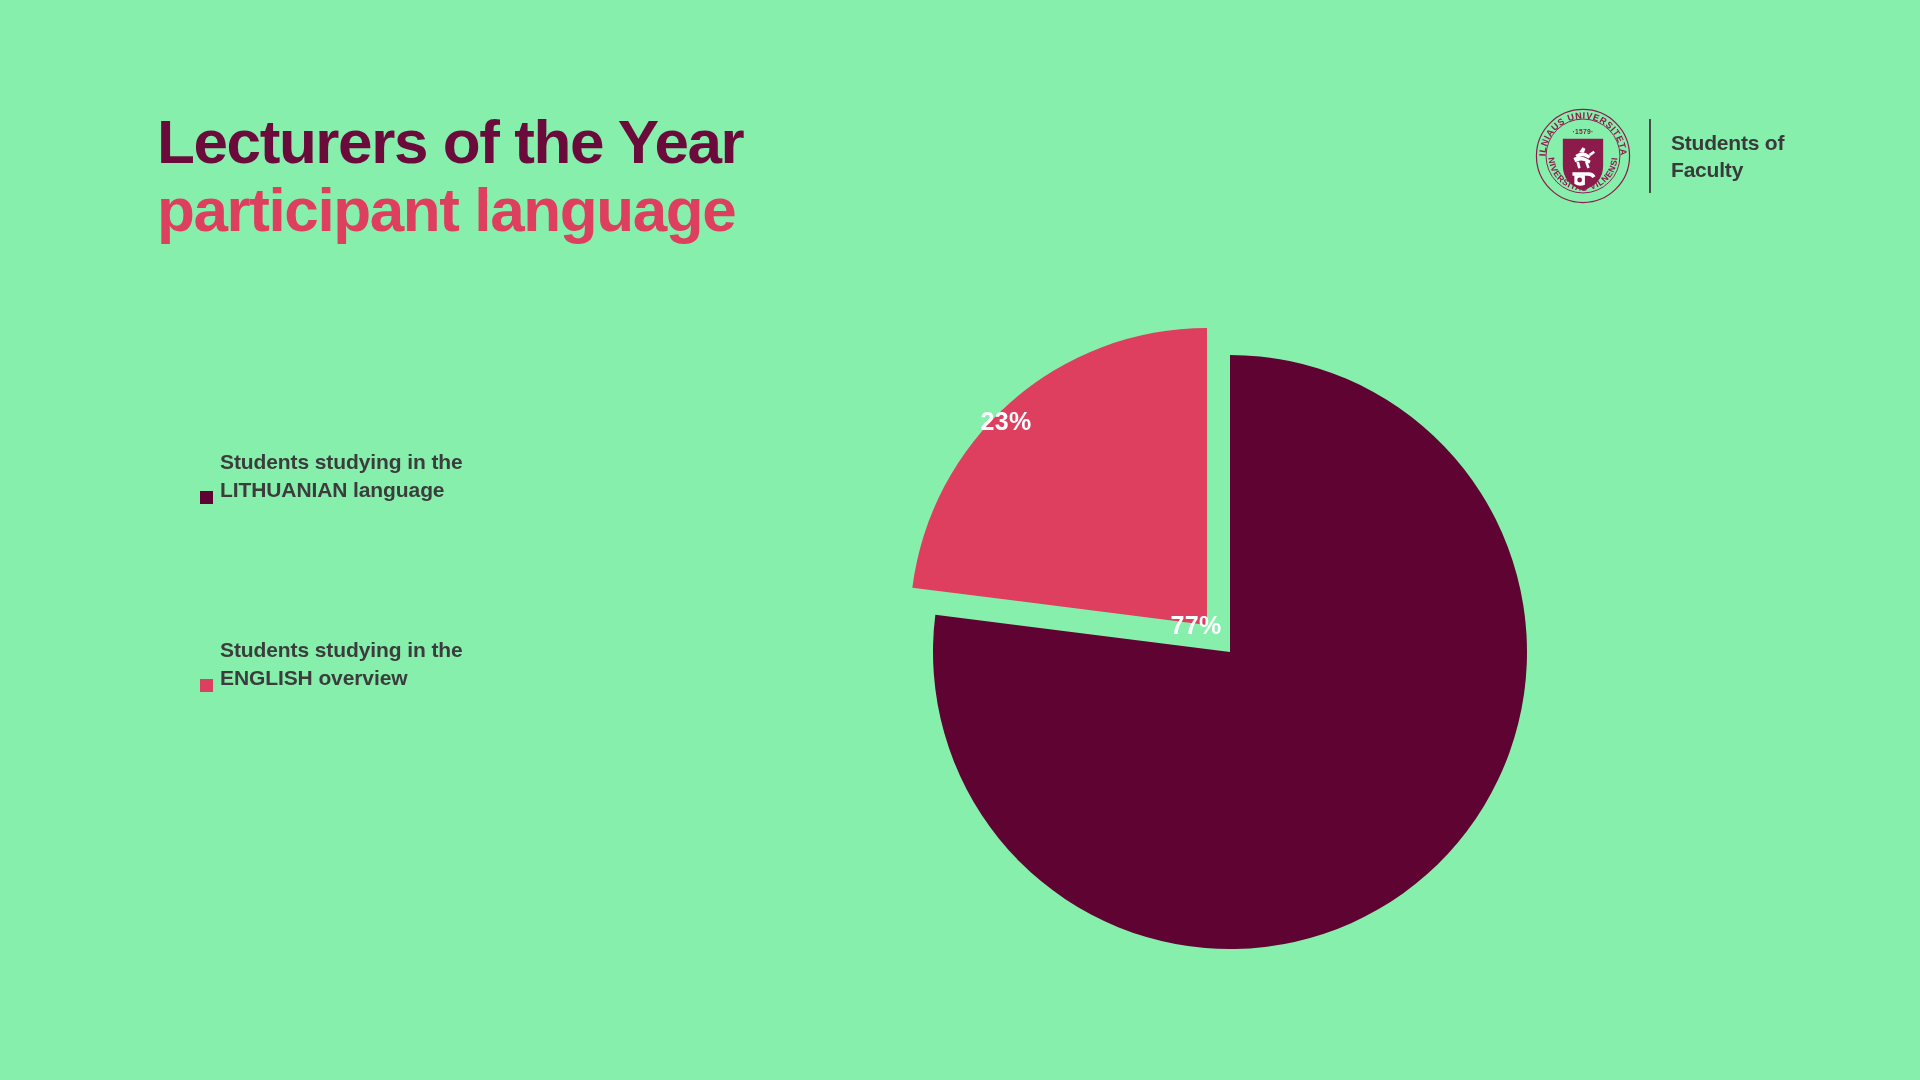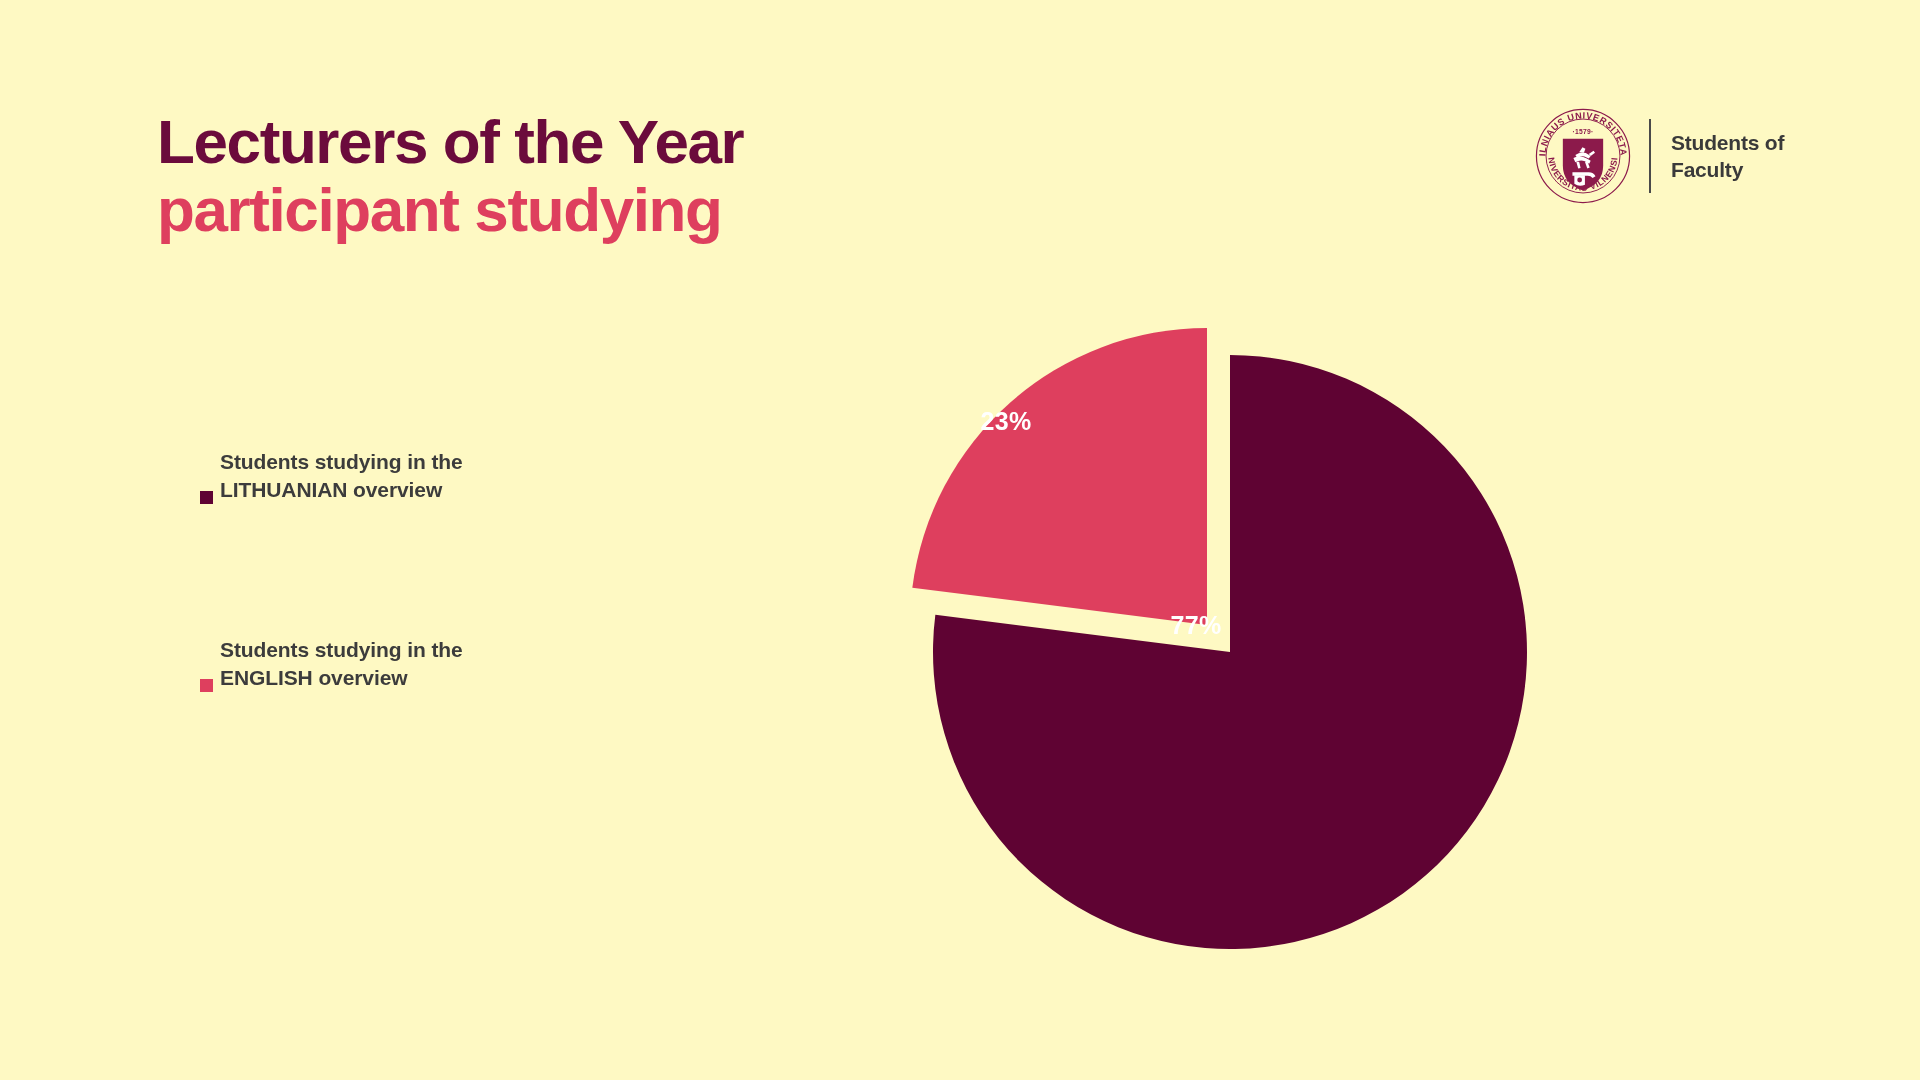--- a/index.html
+++ b/index.html
@@ -11,21 +11,21 @@
     width: 1920px;
     height: 1080px;
     background: #F7F6F6;
     font-family: "Liberation Sans", sans-serif;
     overflow: hidden;
     position: relative;
   }
   #slide {
     position: absolute;
     inset: 0;
-    background: #fef9c3;
+    background: #86efac;
   }
 
   
   #title-block {
     position: absolute;
     left: 157px;
     top: 108px;
     width: 760px;
   }
   .title-line {
@@ -122,21 +122,21 @@
     letter-spacing: 0.3px;
   }
 </style>
 </head>
 <body>
 
 <div id="slide">
 
   <div id="title-block">
     <span class="title-line" id="title-line-1">Lecturers of the Year</span>
-    <span class="title-line" id="title-line-2">participant studying</span>
+    <span class="title-line" id="title-line-2">participant language</span>
   </div>
 
   <div id="logo-lockup">
 
     <svg id="seal" viewBox="0 0 200 200">
       <defs>
         <path id="ringTop" d="M 22,100 A 78,78 0 0 1 178,100"></path>
         <path id="ringBot" d="M 28,100 A 72,72 0 0 0 172,100"></path>
       </defs>
       <circle cx="100" cy="100" r="97" fill="none" stroke="#8C1A4B" stroke-width="2.5"></circle>
@@ -168,21 +168,21 @@
       <span>Students of</span>
       <span>Faculty</span>
     </div>
   </div>
 
   <div id="legend">
     <div class="legend-item">
       <div class="legend-swatch" style="background:#5F0333"></div>
       <div class="legend-label">
         <span>Students studying in the</span>
-        <span>LITHUANIAN overview</span>
+        <span>LITHUANIAN language</span>
       </div>
     </div>
     <div class="legend-item">
       <div class="legend-swatch" style="background:#DE3F5E"></div>
       <div class="legend-label">
         <span>Students studying in the</span>
         <span>ENGLISH overview</span>
       </div>
     </div>
   </div>

